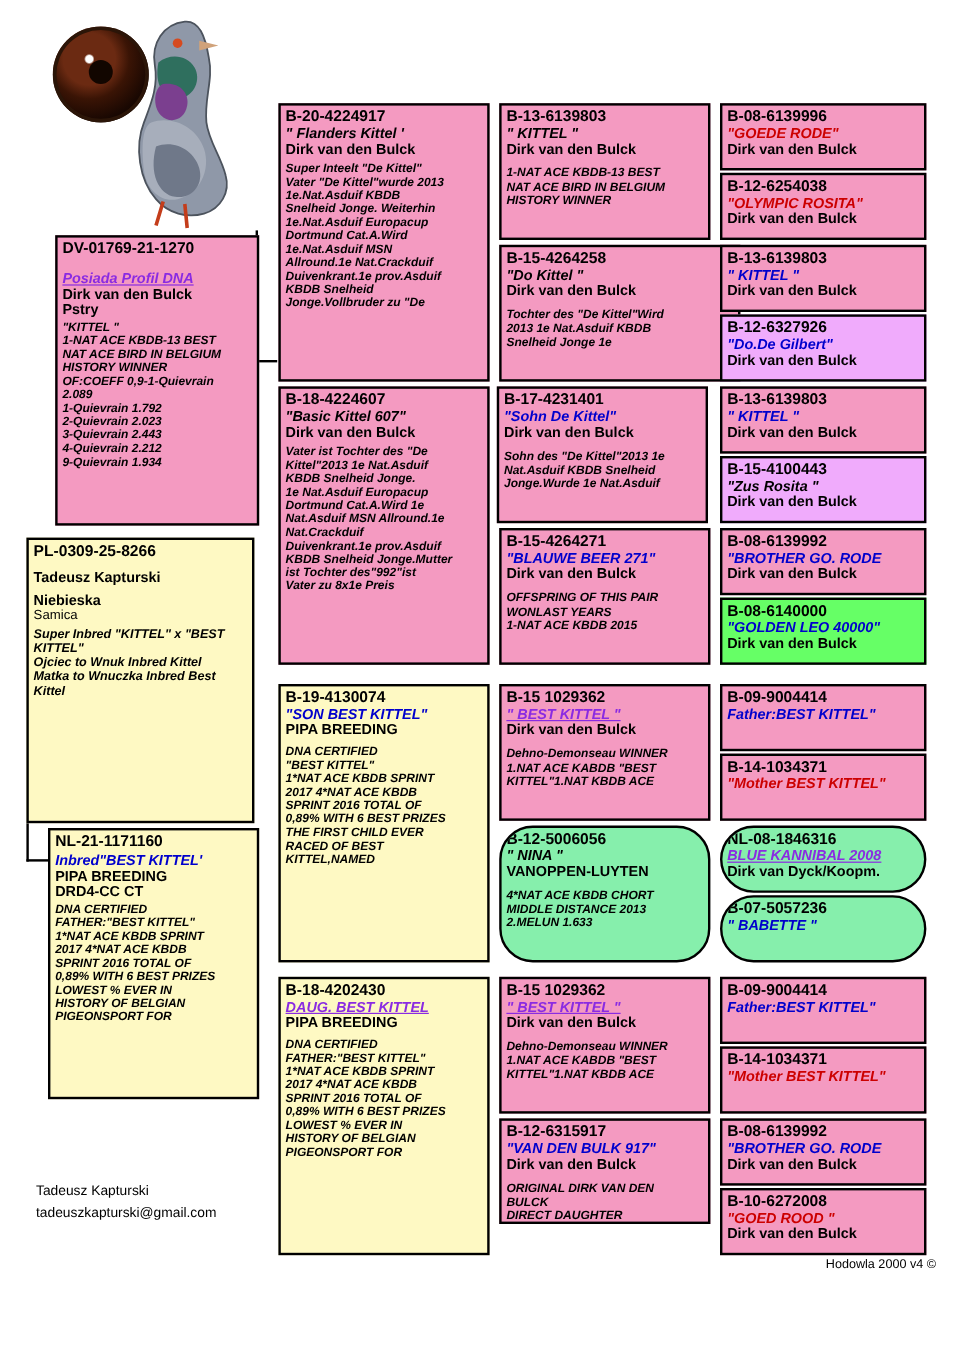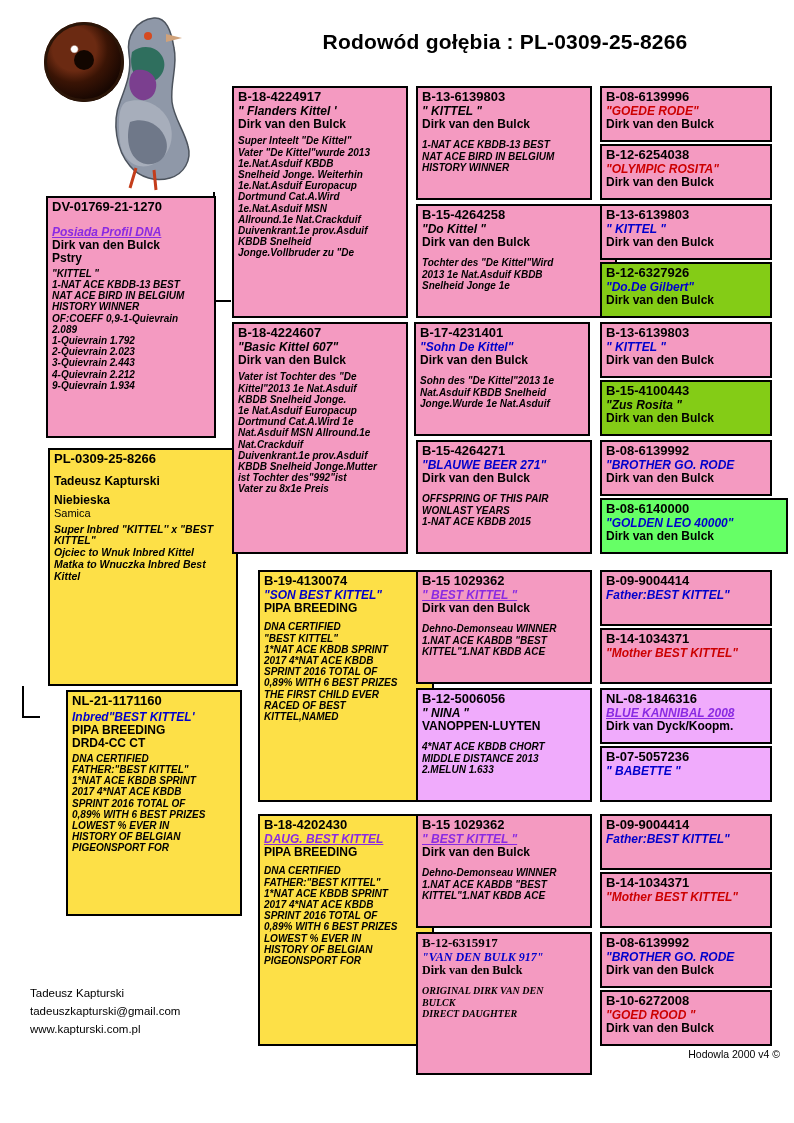--- a/index.html
+++ b/index.html
@@ -44,23 +44,23 @@
     line-height:1.12;
   }
   .ring{font-weight:bold;font-size:13px;color:#000;}
   .nick{font-weight:bold;font-style:italic;font-size:12px;}
   .owner{font-weight:bold;font-size:12px;}
   .plain{font-size:11px;}
   .note{font-style:italic;font-weight:bold;font-size:10px;}
   .note2{font-style:italic;font-weight:bold;font-size:10.5px;}
 
   .pink{background:#f49ac1;}
-  .magenta{background:#fde047;margin-left:26px;}
-  .white{background:#84cc16;}
-  .orange{background:#f0abfc;}
+  .magenta{background:#fef9c3;}
+  .white{background:#f0abfc;}
+  .orange{background:#86efac;border-radius:28px;}
   .green{background:#66ff66;}
 
   .c-blue{color:#0000cc;}
   .c-purple{color:#8a2be2;text-decoration:underline;}
   .c-red{color:#cc0000;}
   .c-black{color:#000;}
 
   
   .ln{position:absolute;background:#000;}
 
@@ -80,21 +80,20 @@
   <svg class="bird" viewBox="0 0 110 185">
     <path d="M58 8 C40 10 30 26 33 44 C36 62 30 76 24 92 C16 112 20 140 34 156 C44 168 60 172 74 168 C88 164 96 150 92 136 C88 120 78 108 76 92 C74 72 82 56 78 38 C75 20 70 7 58 8 Z" fill="#8f98a8" stroke="#4c535d" stroke-width="1.5"></path>
     <path d="M36 42 C46 34 60 36 66 46 C72 56 66 70 54 72 C42 74 32 62 36 42 Z" fill="#2f6f5e"></path>
     <path d="M40 60 C52 58 62 66 60 78 C58 90 46 94 38 86 C31 79 32 63 40 60 Z" fill="#7b3f8f"></path>
     <path d="M30 92 C48 86 68 96 74 114 C80 132 70 152 52 156 C38 159 26 148 24 132 C22 114 22 96 30 92 Z" fill="#a7aebb"></path>
     <path d="M34 112 C50 106 66 116 70 130 C74 144 64 156 50 154 C36 152 28 134 34 112 Z" fill="#6f7889"></path>
     <circle cx="52" cy="26" r="4" fill="#d64a1f"></circle>
     <path d="M70 24 L86 28 L70 32 Z" fill="#d0a27a"></path>
     <path d="M40 158 L34 178 M58 160 L60 180" stroke="#c43d1b" stroke-width="3"></path>
   </svg>
-  <div class="title">Rodowód gołębia : PL-0309-25-8266</div>
 
   <div class="ln" style="left:213px;top:300px;width:18px;height:2px;"></div>
   <div class="ln" style="left:213px;top:192px;width:2px;height:110px;"></div>
   <div class="ln" style="left:22px;top:686px;width:2px;height:32px;"></div>
   <div class="ln" style="left:22px;top:716px;width:18px;height:2px;"></div>
 
   <div class="box magenta" style="left:22px;top:448px;width:190px;height:238px;">
     <div class="ring" style="margin-bottom:8px;">PL-0309-25-8266</div>
     <div class="owner" style="margin-bottom:6px;">Tadeusz Kapturski</div>
     <div class="owner">Niebieska</div>
@@ -132,21 +131,21 @@
     <div class="note">1*NAT ACE KBDB SPRINT</div>
     <div class="note">2017  4*NAT ACE KBDB</div>
     <div class="note">SPRINT 2016 TOTAL OF</div>
     <div class="note">0,89% WITH 6 BEST PRIZES</div>
     <div class="note">LOWEST % EVER IN</div>
     <div class="note">HISTORY OF BELGIAN</div>
     <div class="note">PIGEONSPORT FOR</div>
   </div>
 
   <div class="box pink" style="left:232px;top:86px;width:176px;height:232px;">
-    <div class="ring">B-18-4224917</div>
+    <div class="ring">B-20-4224917</div>
     <div class="nick c-black">" Flanders Kittel '</div>
     <div class="owner" style="margin-bottom:4px;">Dirk van den Bulck</div>
     <div class="note">Super Inteelt "De Kittel"</div>
     <div class="note">Vater "De Kittel"wurde 2013</div>
     <div class="note">1e.Nat.Asduif KBDB</div>
     <div class="note">Snelheid Jonge. Weiterhin</div>
     <div class="note">1e.Nat.Asduif Europacup</div>
     <div class="note">Dortmund Cat.A.Wird</div>
     <div class="note">1e.Nat.Asduif MSN</div>
     <div class="note">Allround.1e Nat.Crackduif</div>
@@ -251,21 +250,21 @@
     <div class="note">2.MELUN 1.633</div>
   </div>
   <div class="box pink" style="left:416px;top:814px;width:176px;height:114px;">
     <div class="ring">B-15 1029362</div>
     <div class="nick c-purple">" BEST KITTEL "</div>
     <div class="owner" style="margin-bottom:8px;">Dirk van den Bulck</div>
     <div class="note">Dehno-Demonseau WINNER</div>
     <div class="note">1.NAT ACE KABDB "BEST</div>
     <div class="note">KITTEL"1.NAT KBDB ACE</div>
   </div>
-  <div class="box pink" style="left:416px;top:932px;width:176px;height:143px;font-family:Liberation Serif, serif;">
+  <div class="box pink" style="left:416px;top:932px;width:176px;height:88px;">
     <div class="ring">B-12-6315917</div>
     <div class="nick c-blue">"VAN DEN BULK 917"</div>
     <div class="owner" style="margin-bottom:8px;">Dirk van den Bulck</div>
     <div class="note">ORIGINAL DIRK VAN DEN</div>
     <div class="note">BULCK</div>
     <div class="note">DIRECT DAUGHTER</div>
   </div>
 
   <div class="box pink" style="left:600px;top:86px;width:172px;height:56px;">
     <div class="ring">B-08-6139996</div>
@@ -295,21 +294,21 @@
   <div class="box white" style="left:600px;top:380px;width:172px;height:56px;">
     <div class="ring">B-15-4100443</div>
     <div class="nick c-black">"Zus Rosita "</div>
     <div class="owner">Dirk van den Bulck</div>
   </div>
   <div class="box pink" style="left:600px;top:440px;width:172px;height:56px;">
     <div class="ring">B-08-6139992</div>
     <div class="nick c-blue">"BROTHER GO. RODE</div>
     <div class="owner">Dirk van den Bulck</div>
   </div>
-  <div class="box green" style="left:600px;top:498px;width:188px;height:56px;">
+  <div class="box green" style="left:600px;top:498px;width:172px;height:56px;">
     <div class="ring">B-08-6140000</div>
     <div class="nick c-blue">"GOLDEN LEO 40000"</div>
     <div class="owner">Dirk van den Bulck</div>
   </div>
 
   <div class="box pink" style="left:600px;top:570px;width:172px;height:56px;">
     <div class="ring">B-09-9004414</div>
     <div class="nick c-blue">Father:BEST KITTEL"</div>
     <div class="owner"></div>
   </div>
@@ -346,17 +345,16 @@
   </div>
   <div class="box pink" style="left:600px;top:990px;width:172px;height:56px;">
     <div class="ring">B-10-6272008</div>
     <div class="nick c-red">"GOED ROOD "</div>
     <div class="owner">Dirk van den Bulck</div>
   </div>
 
   <div class="footer-contact">
     <div>Tadeusz Kapturski</div>
     <div>tadeuszkapturski@gmail.com</div>
-    <div>www.kapturski.com.pl</div>
   </div>
   <div class="footer-right">Hodowla 2000  v4 ©</div>
 
 </div>
 
 </body></html>

